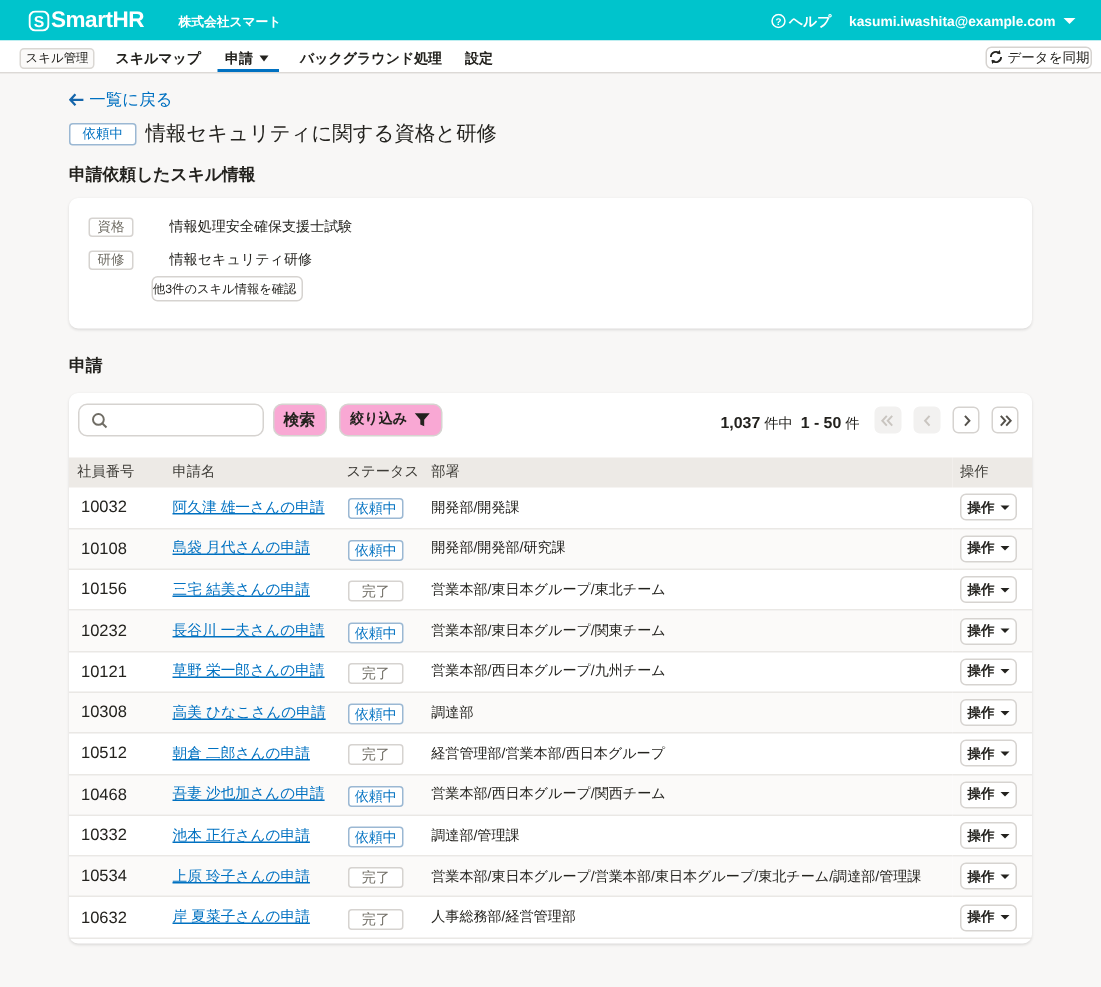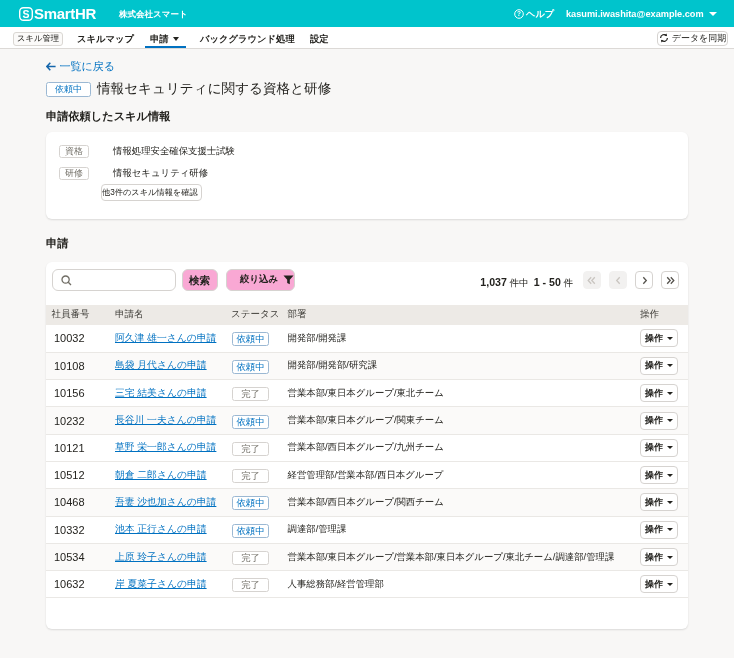--- a/index.html
+++ b/index.html
@@ -38,21 +38,21 @@
 .c1 .tag{width:30px;height:13px;font-size:9px;line-height:11.5px;margin-right:24px}
 .c1 .lbl{font-size:9.4px;color:#23221e}
 .skillbtn{position:absolute;left:55px;top:52px;width:101px;height:17px;border:1px solid #d6d3d0;border-radius:4px;background:#fff;font-size:8.2px;font-weight:normal;color:#23221e;line-height:15.5px;white-space:nowrap}
 
 .c2{top:262px;height:366.5px}
 .toolbar{position:relative;height:42.5px}
 .searchbox{position:absolute;left:5.5px;top:6.5px;width:124.5px;height:22px;border:1px solid #d6d3d0;border-radius:6px;background:#fff}
 .searchbox svg{position:absolute;left:8px;top:5px}
 .btn{border:1px solid #d6d3d0;border-radius:6px;background:#f9a8d4;font-weight:bold;color:#23221e;text-align:center}
 .srchbtn{position:absolute;left:135.5px;top:6.5px;width:36px;height:22px;font-size:10.5px;line-height:20px}
-.filterbtn{position:absolute;left:180px;top:6.5px;width:69px;height:22px;font-size:9.4px;display:flex;align-items:center;justify-content:flex-end;gap:5px}
+.filterbtn{position:absolute;left:180px;top:6.5px;width:69px;height:22px;font-size:9.4px;display:flex;align-items:center;justify-content:center;gap:5px}
 .count{position:absolute;right:115px;top:14px;font-size:9.5px;color:#23221e}
 .count b{font-size:10.6px}
 .pgbtn{position:absolute;top:9px;width:18px;height:18px;border-radius:4px;display:flex;align-items:center;justify-content:center}
 .pgbtn.dis{background:#f2f1f0;border:1px solid #f2f1f0}
 .pgbtn.en{background:#fff;border:1px solid #d6d3d0}
 .p1{left:536.5px}.p2{left:563px}.p3{left:589px}.p4{left:615px}
 
 table{border-collapse:collapse;table-layout:fixed;width:642px;font-size:9.4px}
 th{background:#edeae6;font-size:9.5px;font-weight:normal;color:#3d3b36;text-align:left;height:20.5px;padding:0 0 0 5.5px;vertical-align:middle}
 td{height:27.3px;font-size:9.4px;padding:0 0 0 5.5px;vertical-align:middle;border-bottom:1px solid #eae8e5;color:#23221e}
@@ -202,20 +202,29 @@
         </tr>
       <tr>
           <td class="num">10121</td>
           <td><a>草野 栄一郎さんの申請</a></td>
           <td><span class="badge gray st">完了</span></td>
           <td>営業本部/西日本グループ/九州チーム</td>
           <td class="opcell">
             <span class="opbtn">操作<span class="caret-d"></span></span>
           </td>
         </tr>
+      <tr class="even">
+          <td class="num">10308</td>
+          <td><a>高美 ひなこさんの申請</a></td>
+          <td><span class="badge st">依頼中</span></td>
+          <td>調達部</td>
+          <td class="opcell">
+            <span class="opbtn">操作<span class="caret-d"></span></span>
+          </td>
+        </tr>
       <tr>
           <td class="num">10512</td>
           <td><a>朝倉 二郎さんの申請</a></td>
           <td><span class="badge gray st">完了</span></td>
           <td>経営管理部/営業本部/西日本グループ</td>
           <td class="opcell">
             <span class="opbtn">操作<span class="caret-d"></span></span>
           </td>
         </tr>
       <tr class="even">

